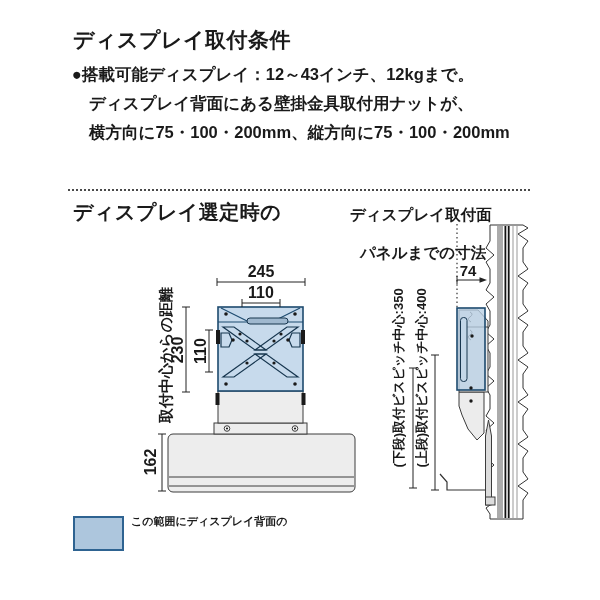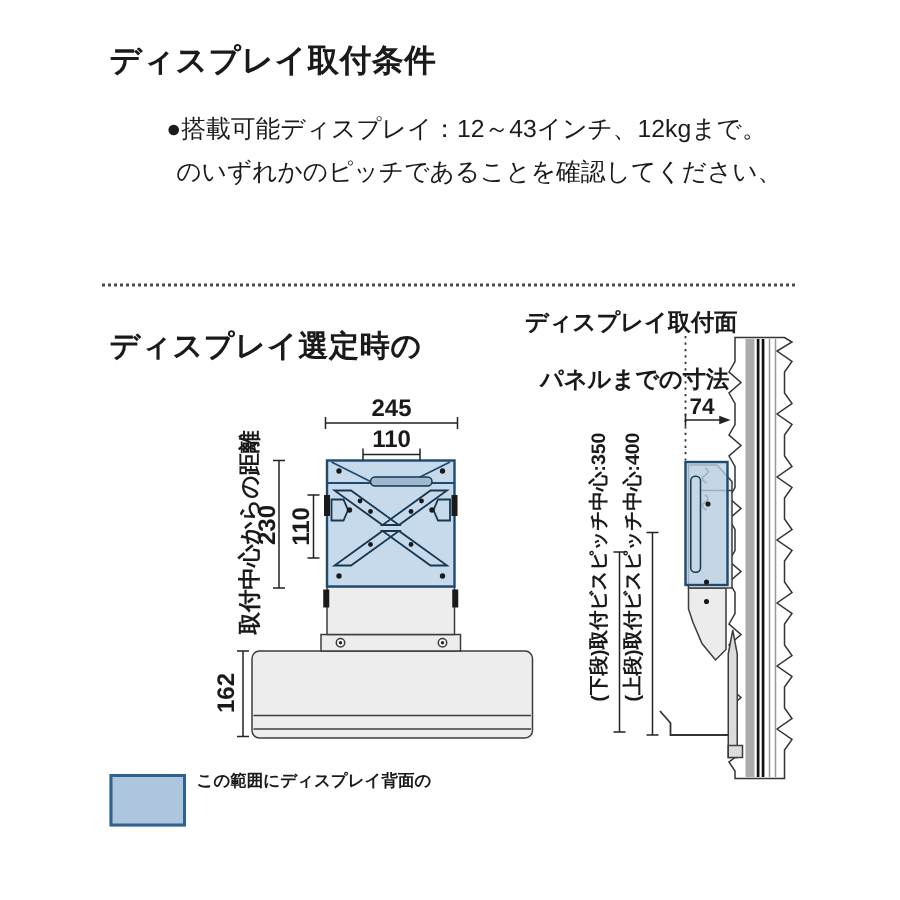--- a/index.html
+++ b/index.html
@@ -3,43 +3,44 @@
 <meta charset="utf-8">
 <style>
   html,body{margin:0;padding:0;background:#fff;}
   #stage{
     position:relative;width:532px;height:600px;background:#ffffff;
     font-family:"Liberation Sans","DejaVu Sans",sans-serif;color:#1a1a1a;
     overflow:hidden;
   }
   .abs{position:absolute;}
   .title1{left:73px;top:26px;font-size:21px;font-weight:800;letter-spacing:.5px;}
-  .para{left:72px;top:72px;width:478px;font-size:16.5px;font-weight:400;line-height:29px;text-align:center;}
+  .para{left:72px;top:60px;width:478px;font-size:16.5px;font-weight:700;line-height:29px;}
   .para .indent{padding-left:17px;}
   .divider{left:68px;top:189px;width:470px;height:0;border-bottom:2px dotted #4a4a4a;}
-  .heading2{left:73px;top:197px;font-size:20px;font-weight:800;line-height:30px;letter-spacing:.5px;margin-top:19px;}
+  .heading2{left:73px;top:197px;font-size:20px;font-weight:800;line-height:30px;letter-spacing:.5px;}
   .legend-swatch{left:73px;top:516px;width:47px;height:31px;background:#adc6dd;border:2px solid #2e6391;}
   .legend-text{left:131px;top:508px;font-size:11px;font-weight:700;line-height:27px;}
   svg text{fill:#1a1a1a;}
   .dim-num{font-size:16px;font-weight:600;}
   .dim-num-s{font-size:15px;font-weight:600;}
   .axis-label{font-size:15px;font-weight:700;}
   .side-label{font-size:15.5px;font-weight:700;}
   .pitch-label{font-size:13px;font-weight:600;}
 </style>
 </head>
 <body>
 
 <div id="stage">
 
   <div class="abs title1">ディスプレイ取付条件</div>
 
   <div class="abs para">
     <div><span>●</span><span>搭載可能ディスプレイ：12～43インチ、12kgまで。</span></div>
-    <div class="indent">のいずれかのピッチであることを確認してください、</div>
+    <div class="indent">ディスプレイ背面にある壁掛金具取付用ナットが、</div>
+    <div class="indent">横方向に75・100・200mm、縦方向に75・100・200mm</div>
   </div>
 
   <div class="abs divider"></div>
 
   <div class="abs heading2">
     <div>ディスプレイ選定時の</div>
   </div>
 
   <svg class="abs" style="left:0;top:0" width="600" height="600" viewBox="0 0 600 600">
 

